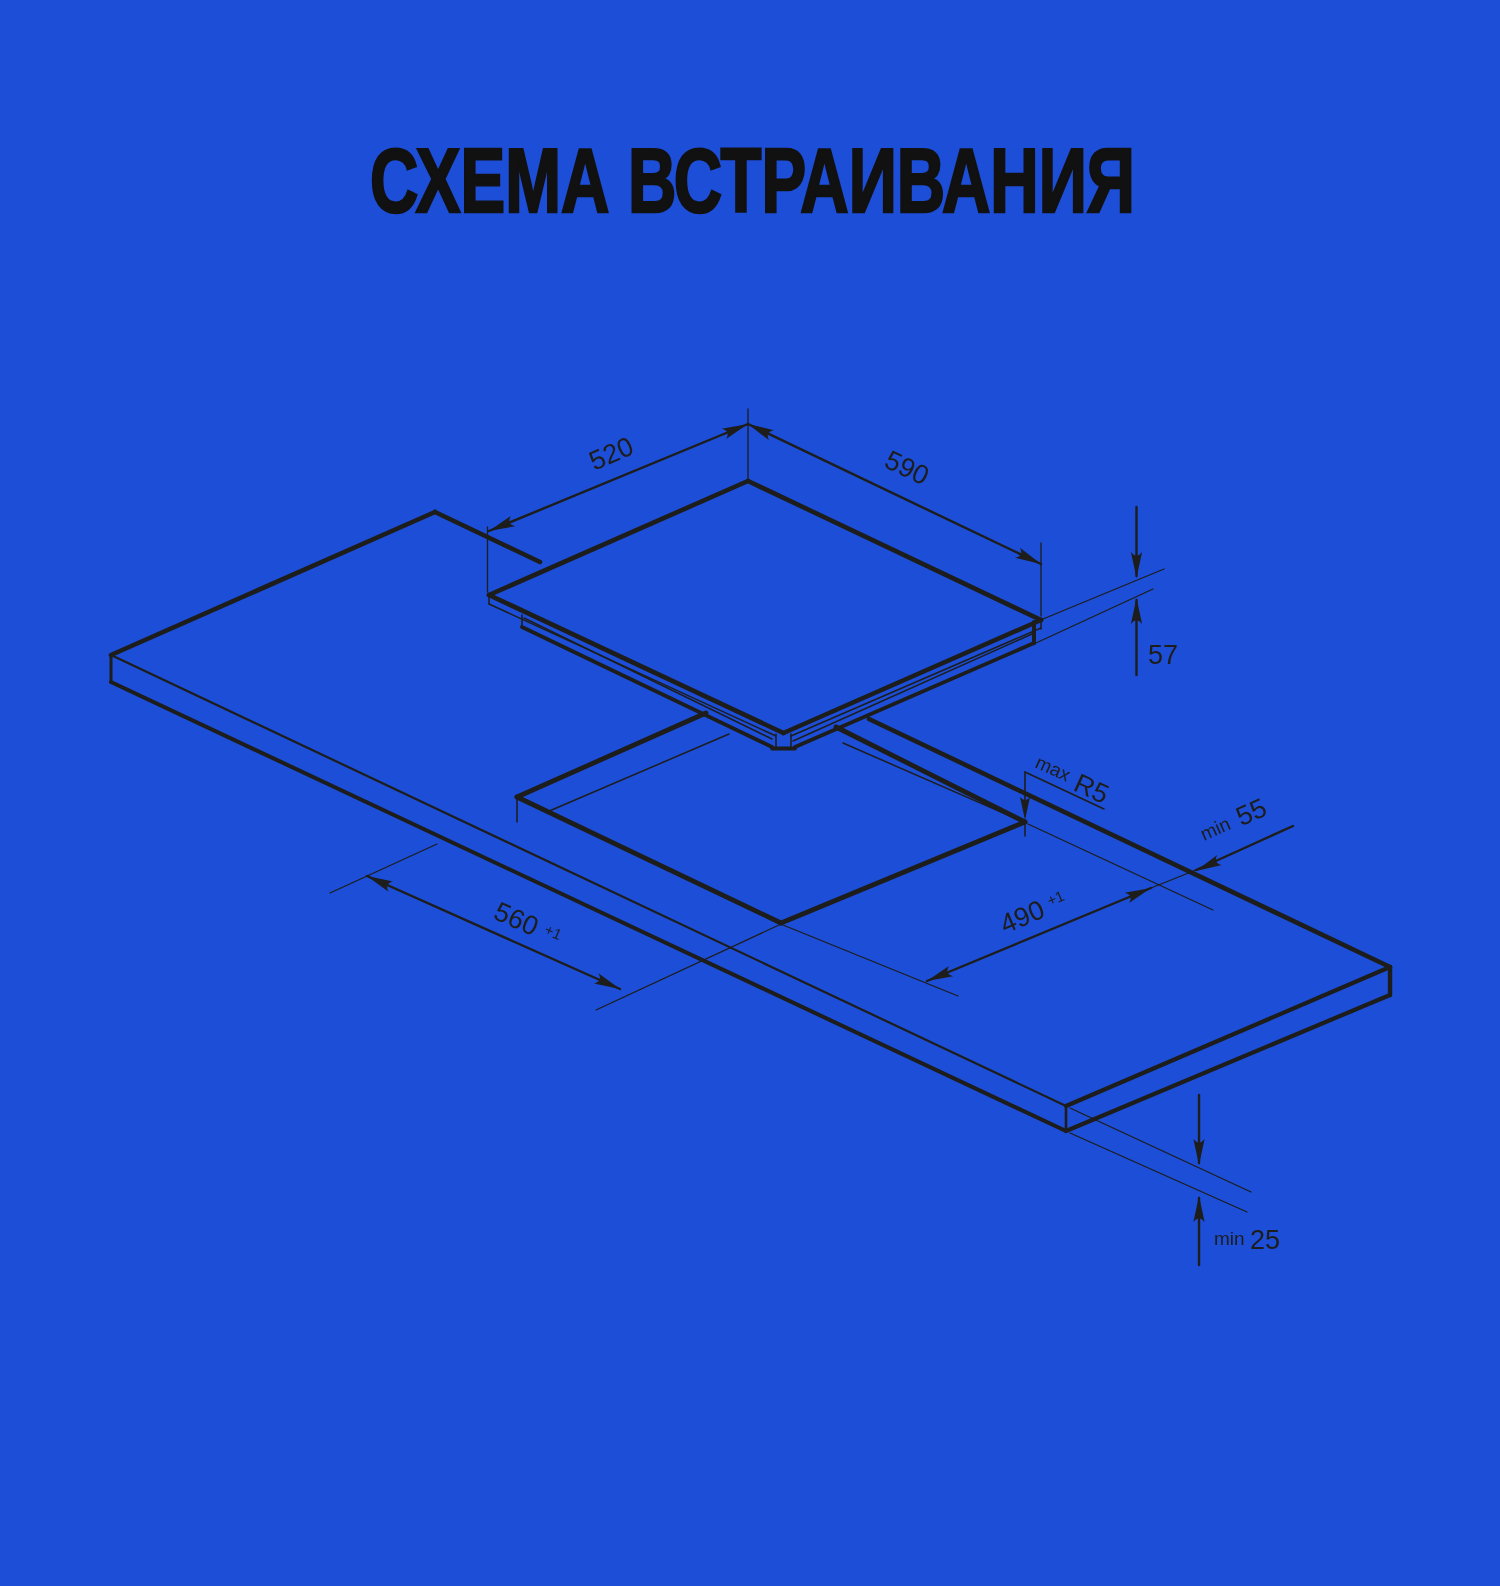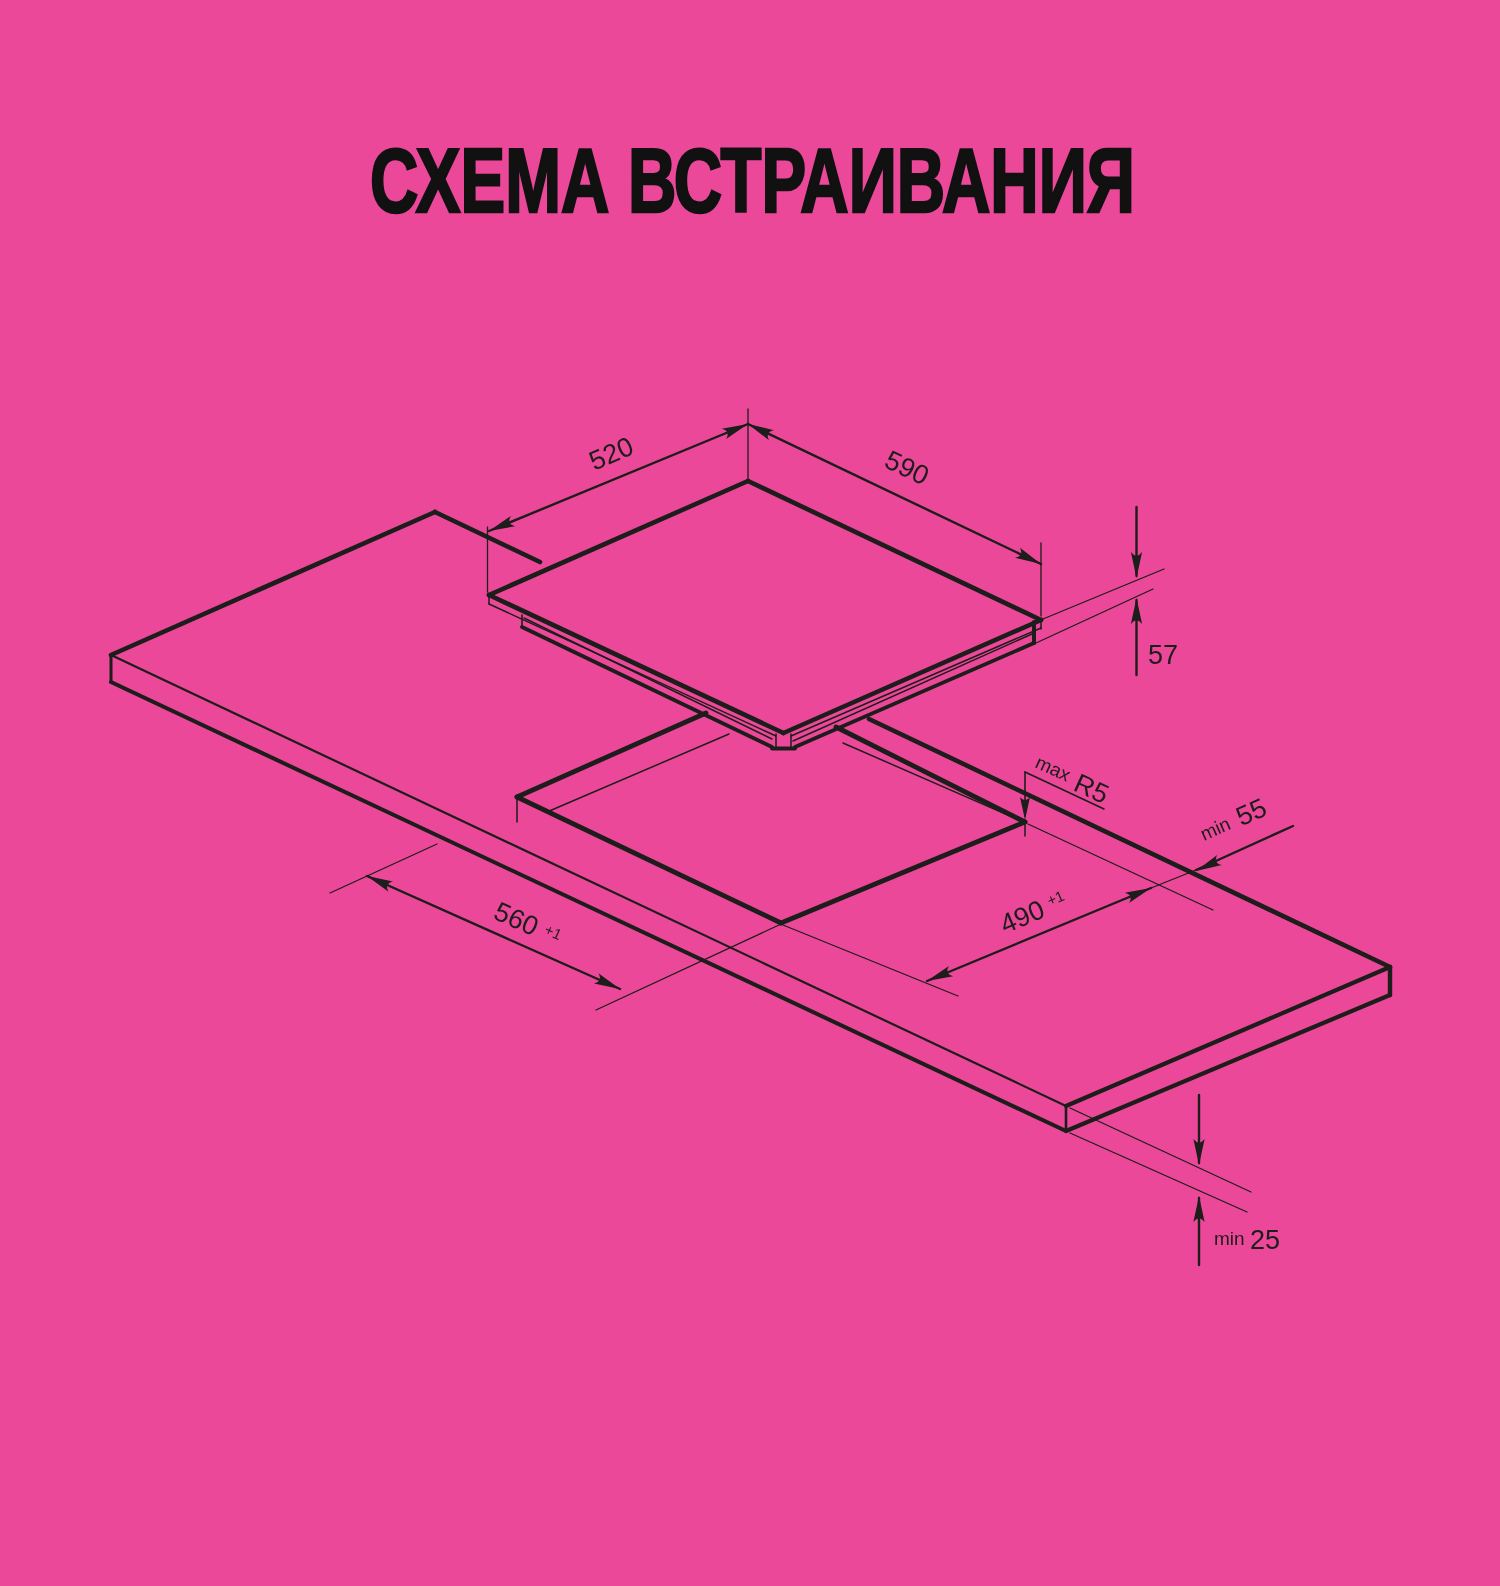--- a/index.html
+++ b/index.html
@@ -1,16 +1,16 @@
 <!DOCTYPE html>
 <html><head>
 <meta charset="utf-8">
 <style>
   html,body { margin:0; padding:0; background:#ffffff; }
-  .page { position:relative; width:1500px; height:1586px; background:#ec4899;
+  .page { position:relative; width:1500px; height:1586px; background:#1d4ed8;
           font-family:"Liberation Sans", sans-serif; }
   svg text { font-family:"Liberation Sans", sans-serif; }
 </style>
 </head>
 <body>
 <div class="page">
 
 <svg width="1500" height="260" viewBox="0 0 1500 260" style="position:absolute;left:0;top:0">
 <text x="370" y="212" font-size="90" font-weight="bold" fill="#111111" stroke="#111111" stroke-width="2.6" textLength="765" lengthAdjust="spacingAndGlyphs" font-family="Liberation Sans, sans-serif">СХЕМА ВСТРАИВАНИЯ</text>
 </svg>

